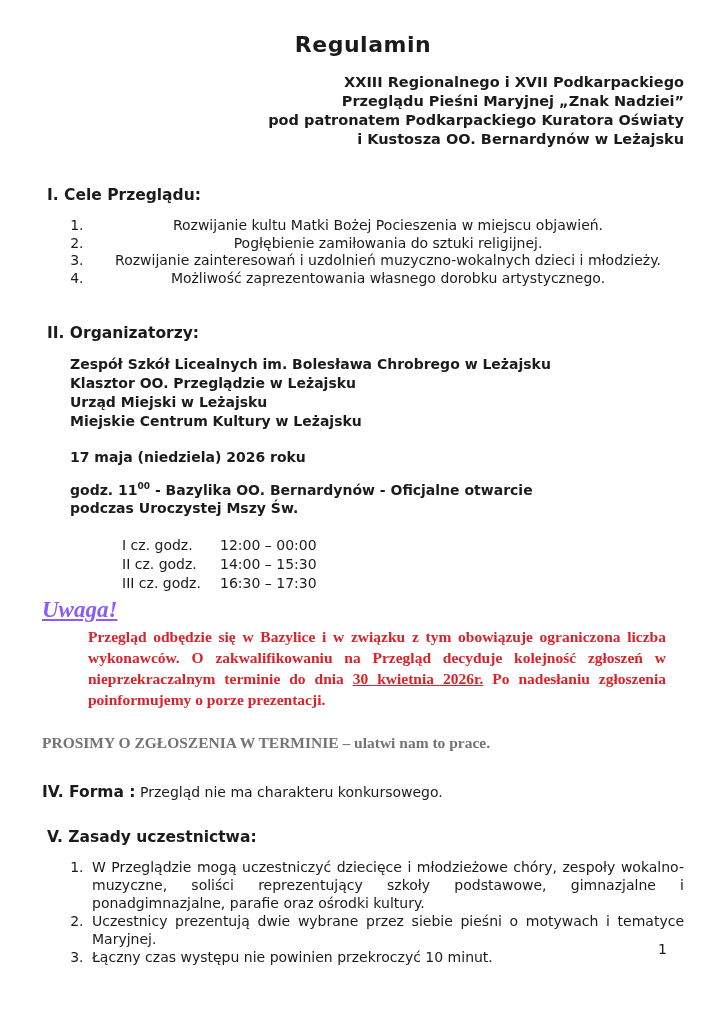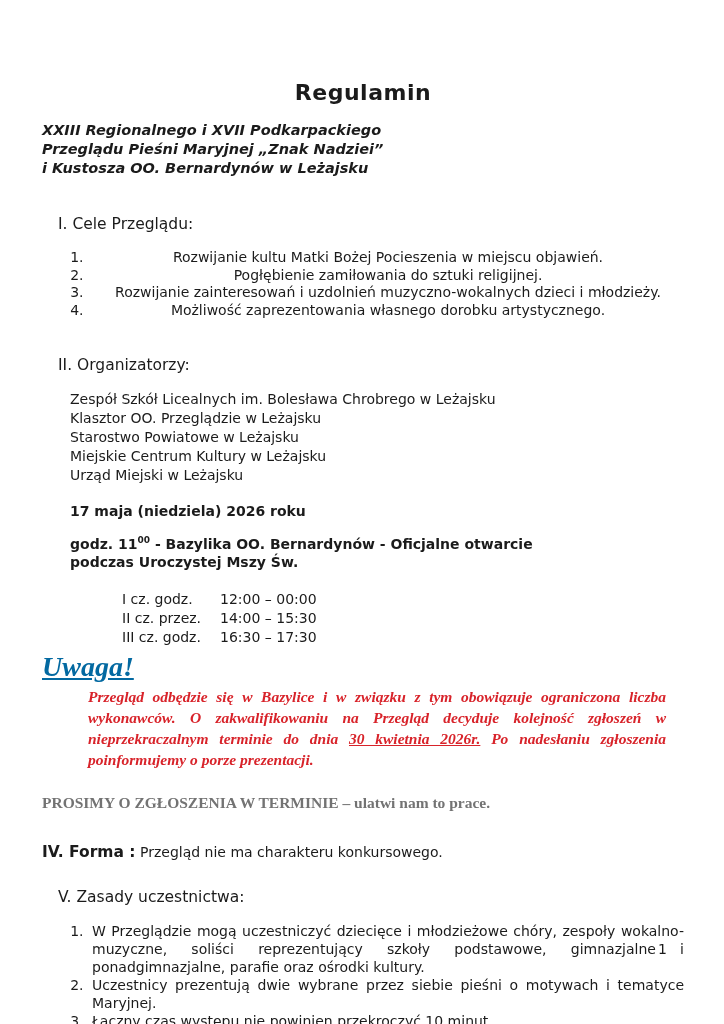--- a/index.html
+++ b/index.html
@@ -1,45 +1,45 @@
 <!DOCTYPE html>
 <html lang="pl"><head>
 <meta charset="utf-8">
 <style>
   html,body { margin:0; padding:0; background:#888; }
   .page {
     width:724px; height:1024px; margin:0 auto; background:#ffffff;
     position:relative; box-sizing:border-box;
-    padding:80px 40px 0 42px;
+    padding:32px 40px 0 42px;
     font-family:"DejaVu Sans","Liberation Sans",sans-serif;
     color:#1b1b1b; font-size:14px;
     overflow:hidden;
   }
   .doc-title { text-align:center; font-size:22px; font-weight:bold; margin:0 0 16px 0; letter-spacing:.5px; }
-  .subtitle-block { text-align:left; font-weight:bold; font-size:14.5px; line-height:19px; margin:0;font-style:italic; }
-  .section-heading { font-size:15.5px; font-weight:normal; margin:16px; }
+  .subtitle-block { text-align:right; font-weight:bold; font-size:14.5px; line-height:19px; margin:0; }
+  .section-heading { font-size:15.5px; font-weight:bold; margin:5px; }
   .sec1-heading { margin-top:37px; }
   .goal-list, .rules-list { margin:13px 0 0 0; padding:0 0 0 46px; line-height:17.5px;text-align:center; }
   .goal-list li, .rules-list li { padding-left:4px; }
   .sec2-heading { margin-top:37px; }
-  .org-list { margin:13px 0 18px 0; padding-left:28px; line-height:19px; list-style:none; }
+  .org-list { margin:13px 0 18px 0; padding-left:28px; line-height:19px; list-style:none;font-weight:bold; }
   .sec3-heading { margin-top:34px; }
   .date-line { font-weight:bold; margin:15px 0 12px 28px; }
   .opening-line { font-weight:bold; margin:9px 0 12px 28px; max-width:492px; line-height:18px; }
   .opening-line sup { font-size:9px; font-weight:bold; }
   .schedule { margin:19px 0 0 80px; line-height:19px; }
   .schedule-row { display:grid; grid-template-columns:98px auto; }
   .notice-title {
     font-family:"Liberation Serif","DejaVu Serif",serif;
-    color:#0369a1; font-weight:bold; font-style:italic;
-    font-size:28px; text-decoration:underline; margin:4px 0 0 0;
+    color:#8b5cf6; font-weight:bold; font-style:italic;
+    font-size:23px; text-decoration:underline; margin:4px 0 0 0;
   }
   .notice-body {
     font-family:"Liberation Serif","DejaVu Serif",serif;
-    color:#d8232a; font-weight:bold; font-style:italic;
+    color:#d8232a; font-weight:bold; 
     font-size:15.5px; line-height:21px;
     margin:3px 18px 0 46px; text-align:justify;
   }
   .notice-underline { text-decoration:underline; }
   .reminder-line {
     font-family:"Liberation Serif","DejaVu Serif",serif;
     color:#737373; font-weight:bold; font-size:15.5px;
     margin:24px 0 0 0;
   }
   .sec4-line { margin-top:31px; }
@@ -52,50 +52,50 @@
 </head>
 <body>
 
 <div class="page">
 
   <h1 class="doc-title">Regulamin</h1>
 
   <div class="subtitle-block">
     <div>XXIII Regionalnego i XVII Podkarpackiego</div>
     <div>Przeglądu Pieśni Maryjnej „Znak Nadziei”</div>
+    <div>pod patronatem Podkarpackiego Kuratora Oświaty</div>
     <div>i Kustosza OO. Bernardynów w Leżajsku</div>
   </div>
 
   <h2 class="section-heading sec1-heading">I. Cele Przeglądu:</h2>
   <ol class="goal-list">
     <li>Rozwijanie kultu Matki Bożej Pocieszenia w miejscu objawień.</li>
     <li>Pogłębienie zamiłowania do sztuki religijnej.</li>
     <li>Rozwijanie zainteresowań i uzdolnień muzyczno-wokalnych dzieci i młodzieży.</li>
     <li>Możliwość zaprezentowania własnego dorobku artystycznego.</li>
   </ol>
 
   <h2 class="section-heading sec2-heading">II. Organizatorzy:</h2>
   <ul class="org-list">
     <li>Zespół Szkół Licealnych im. Bolesława Chrobrego w Leżajsku</li>
     <li>Klasztor OO. Przeglądzie w Leżajsku</li>
-    <li>Starostwo Powiatowe w Leżajsku</li>
+    <li>Urząd Miejski w Leżajsku</li>
     <li>Miejskie Centrum Kultury w Leżajsku</li>
-    <li>Urząd Miejski w Leżajsku</li>
   </ul>
 
   <div class="date-line">17 maja (niedziela) 2026 roku</div>
   <div class="opening-line"><span>godz. 11</span><sup>00</sup><span> - Bazylika OO. Bernardynów - Oficjalne otwarcie podczas Uroczystej Mszy Św.</span></div>
 
   <div class="schedule">
     <div class="schedule-row">
       <span>I cz. godz.</span>
       <span>12:00 – 00:00</span>
     </div>
     <div class="schedule-row">
-      <span>II cz. przez.</span>
+      <span>II cz. godz.</span>
       <span>14:00 – 15:30</span>
     </div>
     <div class="schedule-row">
       <span>III cz. godz.</span>
       <span>16:30 – 17:30</span>
     </div>
   </div>
 
   <div class="notice-title">Uwaga!</div>
   <p class="notice-body"><span>Przegląd odbędzie się w Bazylice i w związku z tym obowiązuje ograniczona liczba wykonawców. O zakwalifikowaniu na Przegląd decyduje kolejność zgłoszeń w nieprzekraczalnym terminie do dnia </span><span class="notice-underline">30 kwietnia 2026r.</span><span>  Po nadesłaniu zgłoszenia poinformujemy o porze prezentacji.</span></p>

